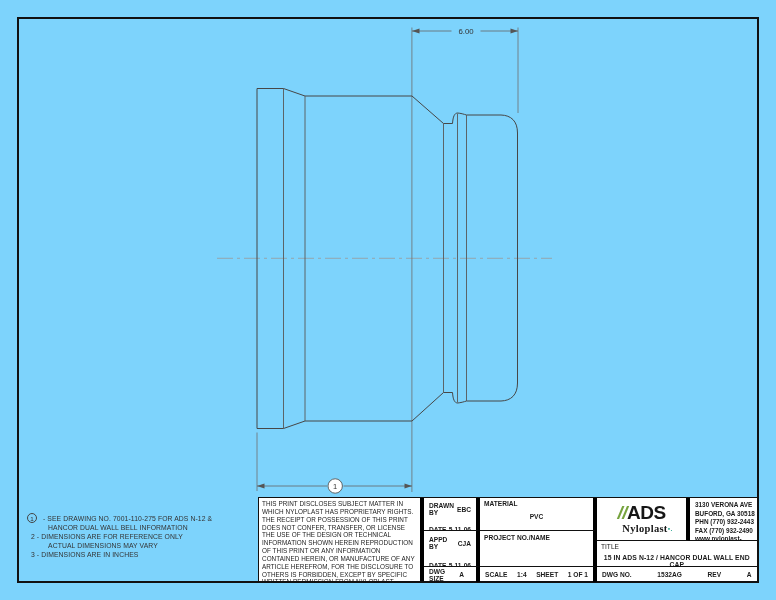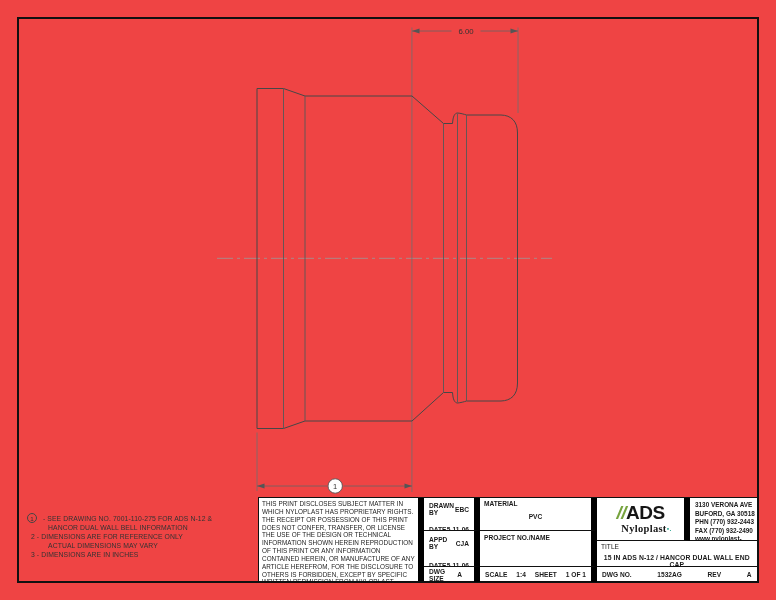--- a/index.html
+++ b/index.html
@@ -1,20 +1,20 @@
 <!DOCTYPE html>
 <html><head>
 <meta charset="utf-8">
 <style>
   * { box-sizing: border-box; margin: 0; padding: 0; }
   html, body { background: #ffffff; }
   body { font-family: "Liberation Sans", sans-serif; }
   .sheet {
     position: relative; width: 776px; height: 600px;
-    background: #ef4444; overflow: hidden;
+    background: #7dd3fc; overflow: hidden;
   }
   .frame {
     position: absolute; left: 17px; top: 17px; width: 742px; height: 566px;
     border: 2px solid #111; background: transparent;
   }
   svg.drawing { position: absolute; left: 0; top: 0; width: 776px; height: 600px; }
 
   
   .notes { position: absolute; left: 27px; top: 512px; width: 235px; height: 55px;
            font-size: 6.8px; color: #333; }
@@ -26,21 +26,21 @@
     font-size: 6.2px; color: #333;
   }
 
   
   .tblock {
     position: absolute; left: 258px; top: 497px; width: 499px; height: 84px;
     border-top: 1.5px solid #111; border-left: 1.5px solid #111;
     font-size: 6.6px; color: #1a1a1a; background: #fff;
   }
   .cell { position: absolute; overflow: hidden; }
-  .br { border-right: 6px solid #000000; }
+  .br { border-right: 4px solid #000000; }
   .bb { border-bottom: 1px solid #111; }
   .lbl { font-weight: bold; }
   .kvrow { display: flex; justify-content: space-between; align-items: center;
            padding: 0 5px; font-weight: bold; }
   .disclaimer {
     padding: 2px 3px; font-size: 6.35px; line-height: 7.85px; color: #222;
     letter-spacing: 0.05px;
   }
   .addr { padding: 3px 0 0 5px; font-size: 6.4px; font-weight: bold; line-height: 8.6px; }
   .logo-box { text-align: center; padding-top: 5px; }

